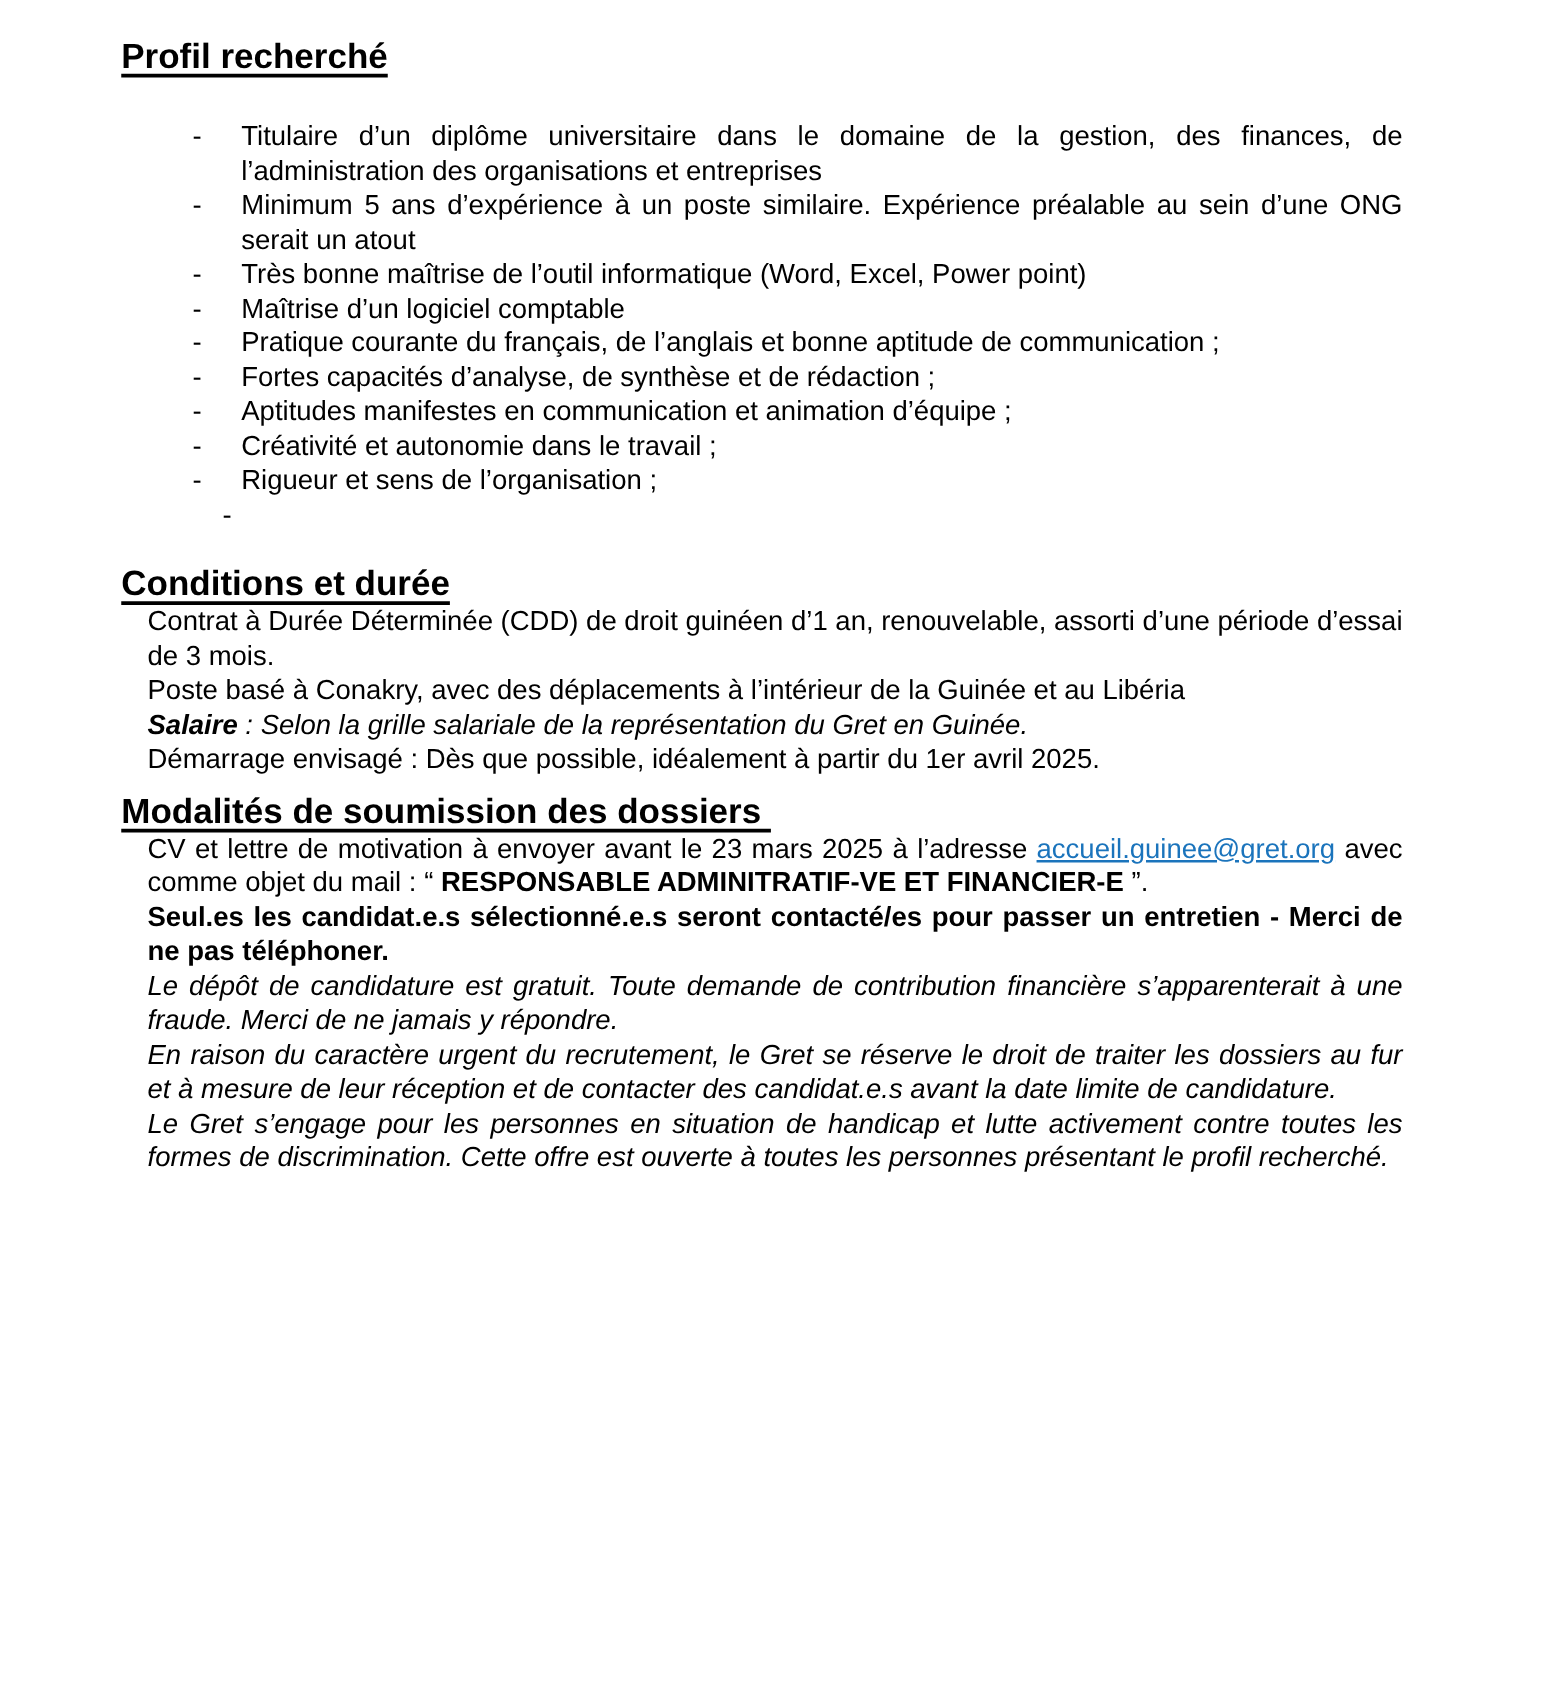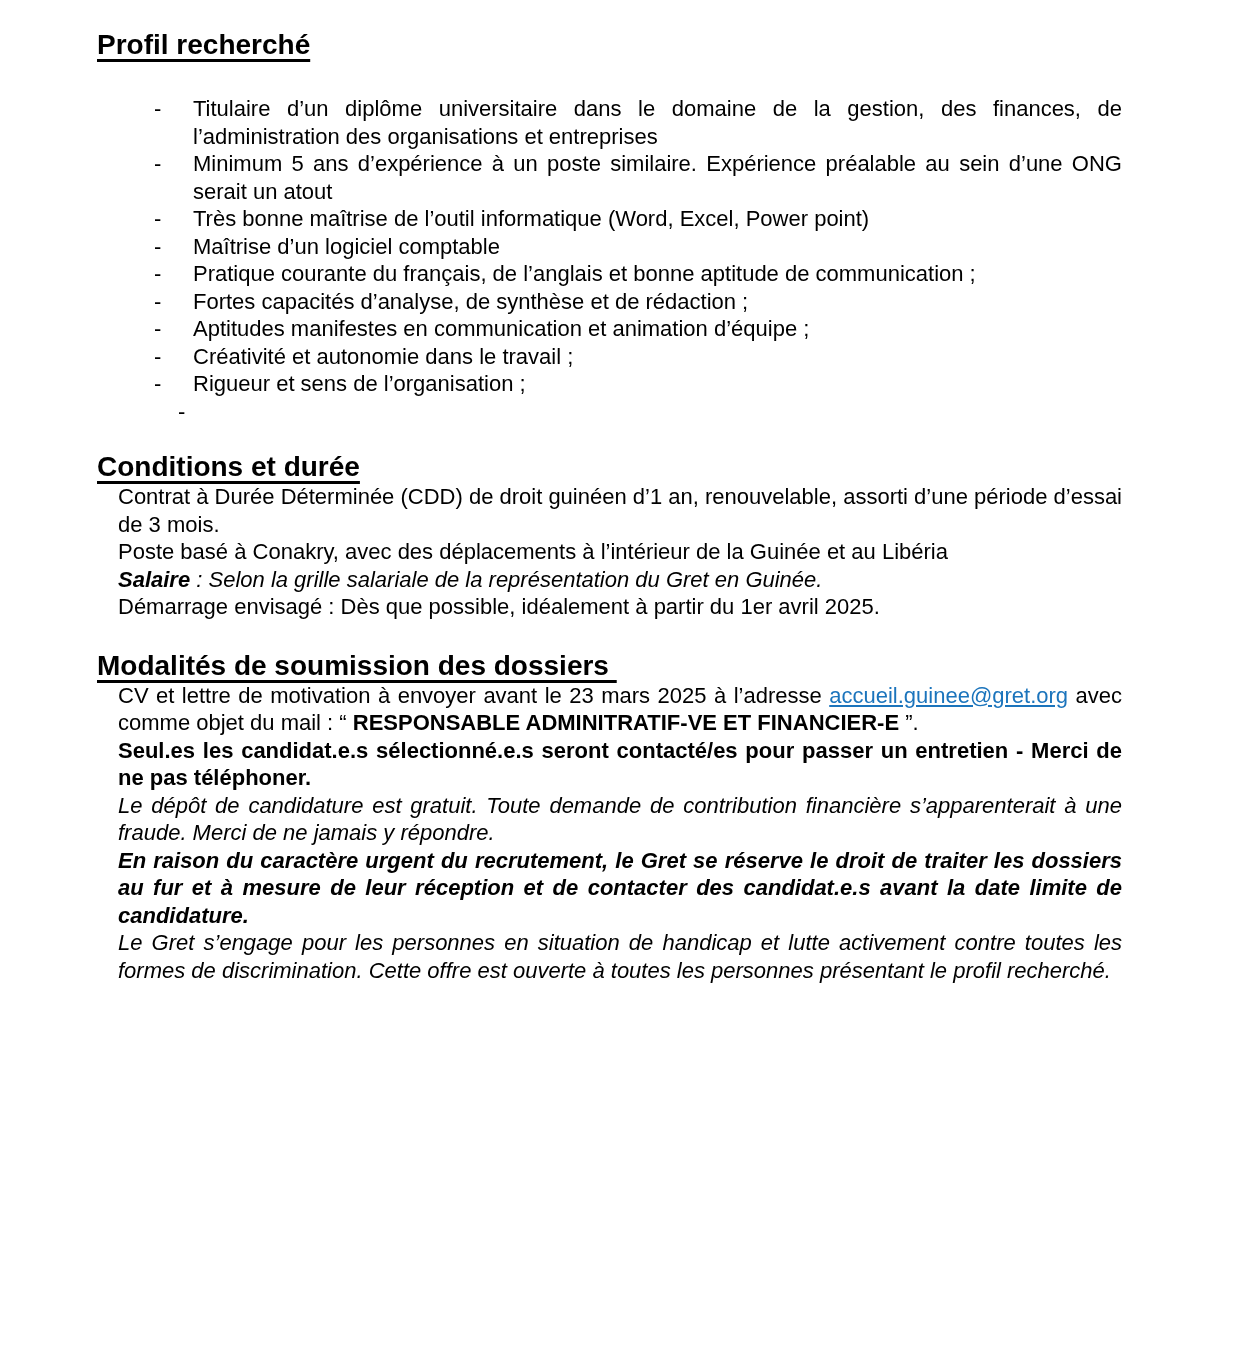--- a/index.html
+++ b/index.html
@@ -57,25 +57,25 @@
     text-align: justify;
   }
   p.single {
     text-align: left;
   }
   .mt-h-conditions { margin-top: 25px; }
   .mt-contrat      { margin-top: 40px; }
   .mt-poste        { margin-top: 22px; }
   .mt-salaire      { margin-top: 27px; font-style: italic; }
   .mt-demarrage    { margin-top: 27px; }
-  .mt-h-modalites  { margin-top: 28px; }
+  .mt-h-modalites  { margin-top: 11px; }
   .mt-cv           { margin-top: 40px; }
   .mt-seules       { margin-top: 26px; }
   .mt-depot        { margin-top: 73px; }
-  .mt-urgence      { margin-top: 34px; font-weight: bold; }
+  .mt-urgence      { margin-top: 34px; }
   .mt-engage       { margin-top: 30px; }
   .bold   { font-weight: bold; }
   .italic { font-style: italic; }
   a.email-link {
     color: #1b74bc;
     text-decoration: underline;
   }
 </style>
 </head>
 <body>

